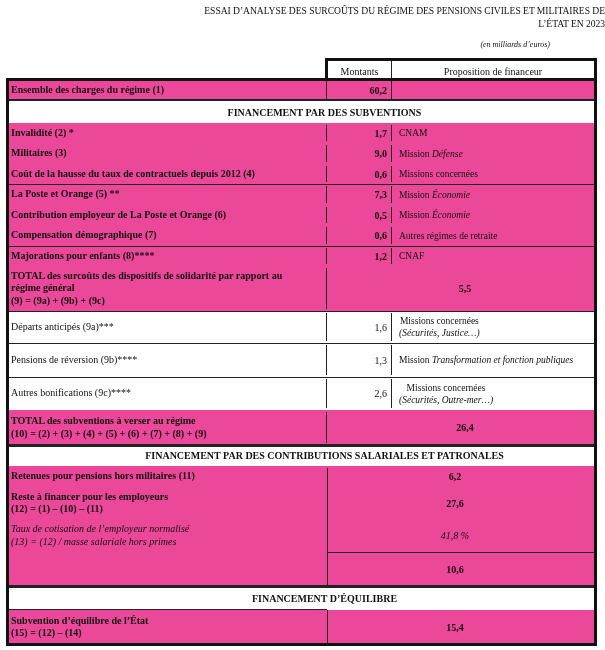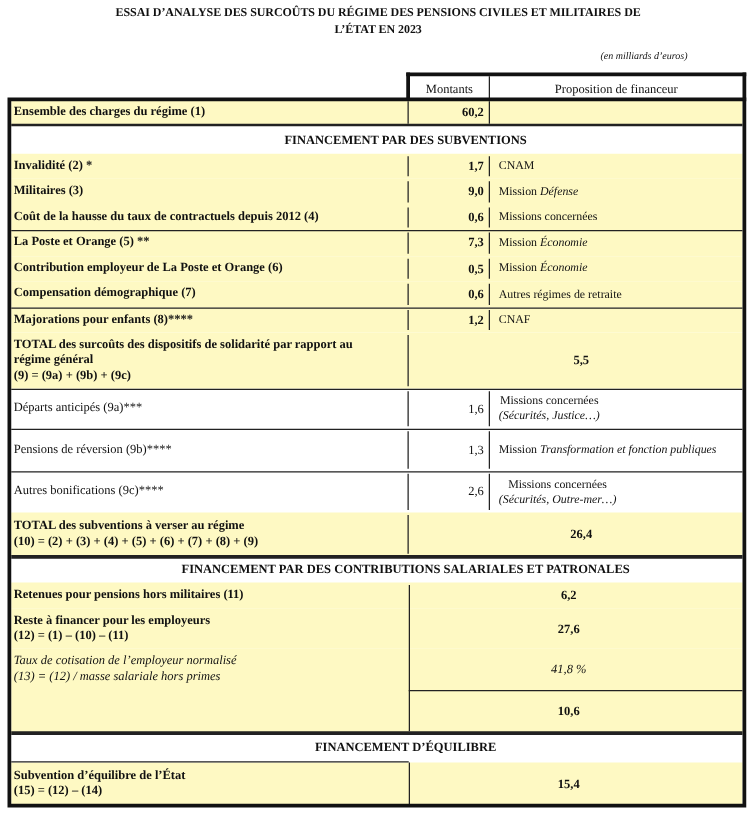--- a/index.html
+++ b/index.html
@@ -1,23 +1,23 @@
 <!DOCTYPE html>
 <html><head>
 <meta charset="utf-8">
 <style>
   html, body { margin:0; padding:0; background:#ffffff; }
   body { width:605px; height:650px; position:relative; overflow:hidden;
          font-family:"Liberation Serif", "DejaVu Serif", serif; color:#111; }
   .abs { position:absolute; }
-  .title { left:0; width:605px; text-align:center; font-weight:bold; font-size:9.6px; letter-spacing:-0.05px; white-space:nowrap; }
+  .title { left:0; width:605px; text-align:right; font-weight:normal; font-size:9.6px; letter-spacing:-0.05px; white-space:nowrap; }
   .unit { right:55px; top:40px; font-style:italic; font-size:8px; white-space:nowrap; }
 
   .row { position:absolute; left:9px; width:585px; }
-  .grey { background:#fef9c3; }
+  .grey { background:#ec4899; }
   .white { background:#ffffff;font-family:Liberation Serif, serif; }
   .cell { position:absolute; top:0; bottom:0; display:flex; align-items:center; box-sizing:border-box;padding-left:46px; }
   .lab { left:0; width:317px; padding-left:2px; font-weight:bold; font-size:10px; line-height:12.5px; }
   .lab.reg { font-weight:normal; }
   .lab.it { font-weight:normal; font-style:italic; }
   .lab .ln { display:block; white-space:nowrap; }
   .mnt { left:317px; width:65px; justify-content:flex-end; padding-right:4px; font-weight:bold; font-size:10px; }
   .mnt.reg { font-weight:normal; }
   .fin { left:382px; width:203px; text-align:center; font-size:9.5px; line-height:12px; padding:0 8px; }
   .fin .ln { display:block; }

